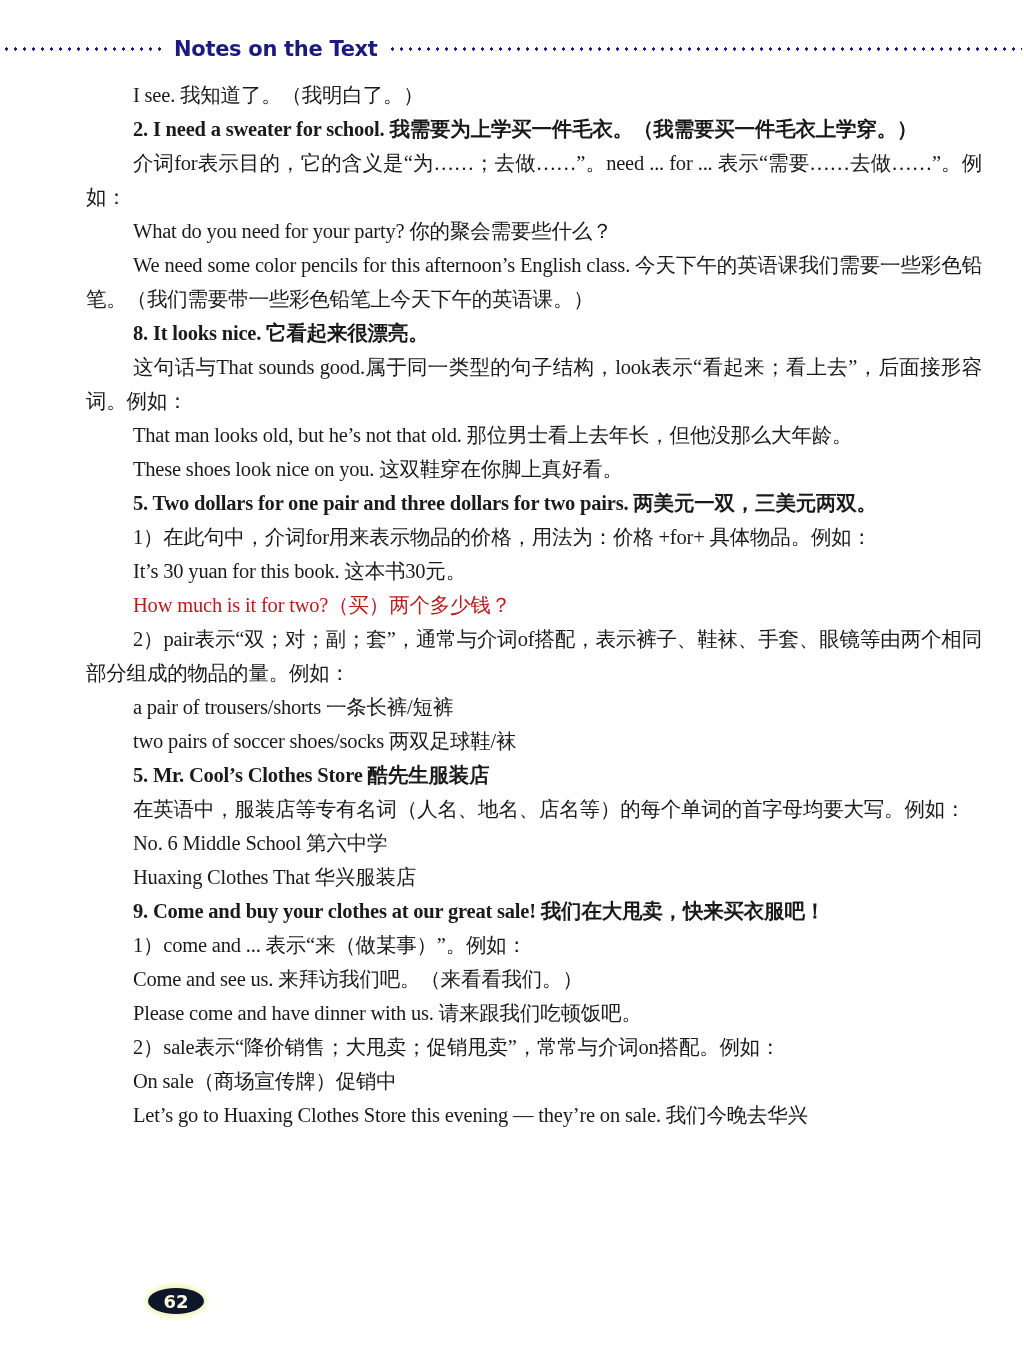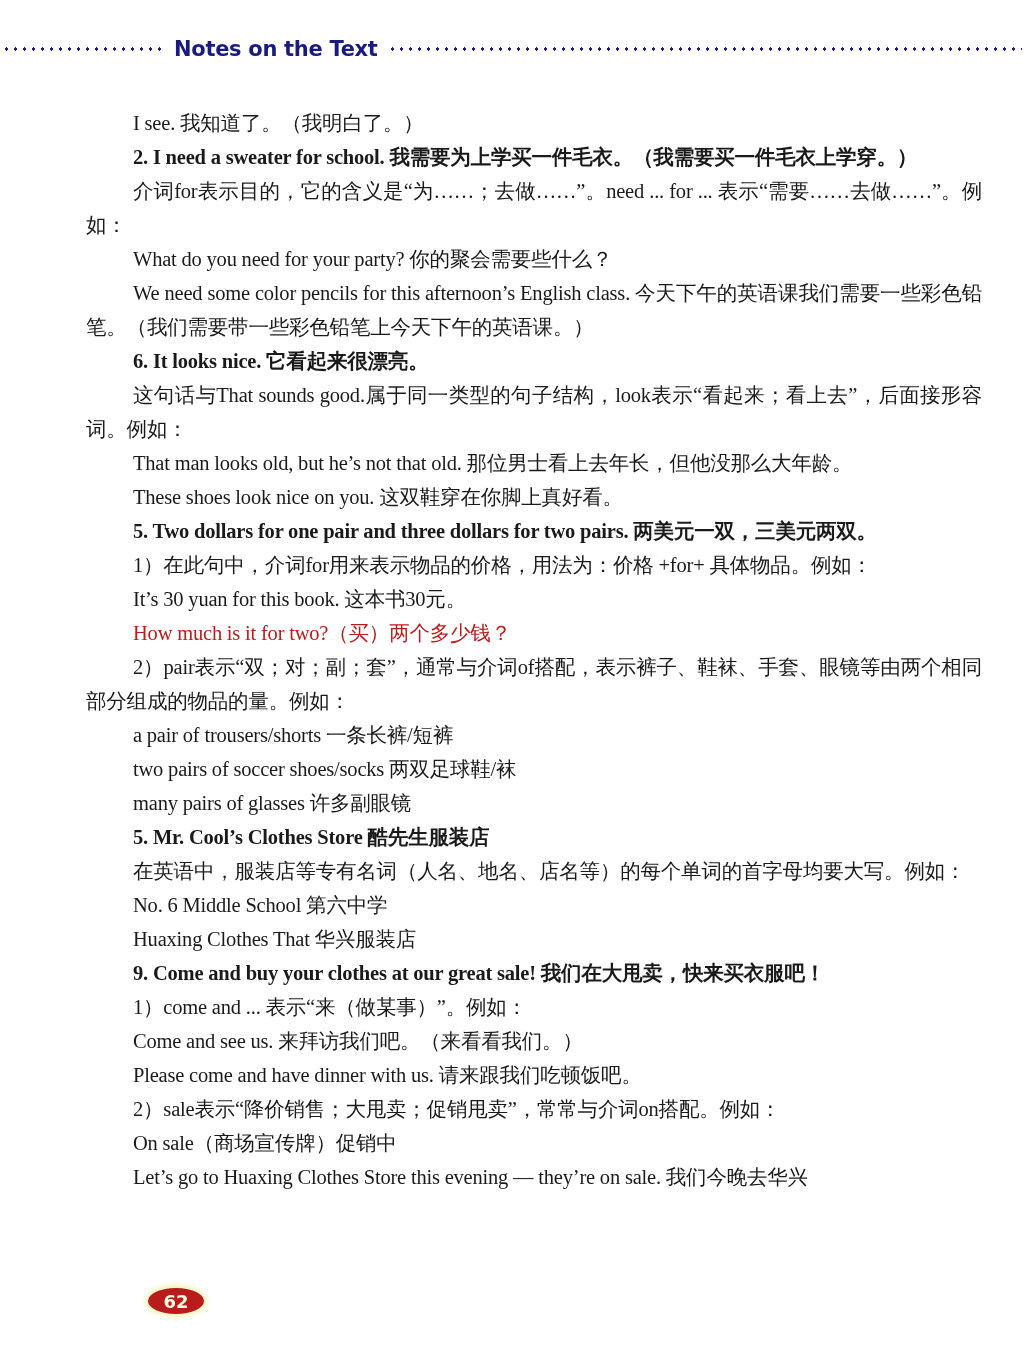--- a/index.html
+++ b/index.html
@@ -18,33 +18,33 @@
     background-size: 9px 4px; background-repeat: repeat-x;
   }
   .dots.left { width: 162px; margin-left: 2px; }
   .dots.right { flex: 1; margin-right: 2px; }
   .header-title {
     font-family: "DejaVu Sans", "Liberation Sans", sans-serif;
     font-weight: bold; font-size: 21px; color: #1a1a80;
     padding: 0 10px; letter-spacing: -0.3px; white-space: nowrap;
   }
   .content {
-    position: absolute; top: 78px; left: 86px; width: 896px; margin-top: 28px;
+    position: absolute; top: 78px; left: 86px; width: 896px;
   }
   .line {
     font-size: 20.5px; line-height: 34px; white-space: nowrap;
     letter-spacing: -0.2px;
   }
   .indent { padding-left: 47px; }
   .para { white-space: normal; text-indent: 47px; text-align: justify; }
   .bold { font-weight: bold; }
   .blue { color: #b91c1c; }
   .page-num {
     position: absolute; left: 148px; top: 1288px; width: 56px; height: 26px;
-    border-radius: 50%; background: #b91c1c;
+    border-radius: 50%; background: #0f172a;
     box-shadow: 0 0 6px 2px #e8f0a0;
     display: flex; align-items: center; justify-content: center;
     font-family: "DejaVu Sans", sans-serif; font-weight: bold; font-size: 18px;
     color: #fffbe0;
   }
 </style>
 </head>
 <body>
 
 <div class="header">
@@ -52,32 +52,31 @@
   <div class="header-title">Notes on the Text</div>
   <div class="dots right"></div>
 </div>
 
 <div class="content" id="content">
     <div class="line indent">I see. 我知道了。（我明白了。）</div>
     <div class="line para bold">2.  I need a sweater for school. 我需要为上学买一件毛衣。（我需要买一件毛衣上学穿。）</div>
     <div class="line para">介词for表示目的，它的含义是“为……；去做……”。need ... for ... 表示“需要……去做……”。例如：</div>
     <div class="line indent">What do you need for your party? 你的聚会需要些什么？</div>
     <div class="line para">We need some color pencils for this afternoon’s English class. 今天下午的英语课我们需要一些彩色铅笔。（我们需要带一些彩色铅笔上今天下午的英语课。）</div>
-    <div class="line indent bold">6.  It looks nice. 它看起来很漂亮。</div>
+    <div class="line indent bold">8.  It looks nice. 它看起来很漂亮。</div>
     <div class="line para">这句话与That sounds good.属于同一类型的句子结构，look表示“看起来；看上去”，后面接形容词。例如：</div>
     <div class="line indent">That man looks old, but he’s not that old. 那位男士看上去年长，但他没那么大年龄。</div>
     <div class="line indent">These shoes look nice on you. 这双鞋穿在你脚上真好看。</div>
     <div class="line para bold">5.  Two dollars for one pair and three dollars for two pairs. 两美元一双，三美元两双。</div>
     <div class="line indent">1）在此句中，介词for用来表示物品的价格，用法为：价格 +for+ 具体物品。例如：</div>
     <div class="line indent">It’s 30 yuan for this book. 这本书30元。</div>
     <div class="line indent blue">How much is it for two?（买）两个多少钱？</div>
     <div class="line para">2）pair表示“双；对；副；套”，通常与介词of搭配，表示裤子、鞋袜、手套、眼镜等由两个相同部分组成的物品的量。例如：</div>
     <div class="line indent">a pair of trousers/shorts  一条长裤/短裤</div>
     <div class="line indent">two pairs of soccer shoes/socks  两双足球鞋/袜</div>
-    <div class="line indent">many pairs of glasses  许多副眼镜</div>
     <div class="line indent bold">5.  Mr. Cool’s Clothes Store  酷先生服装店</div>
     <div class="line para">在英语中，服装店等专有名词（人名、地名、店名等）的每个单词的首字母均要大写。例如：</div>
     <div class="line indent">No. 6 Middle School  第六中学</div>
     <div class="line indent">Huaxing Clothes That  华兴服装店</div>
     <div class="line indent bold">9.  Come and buy your clothes at our great sale! 我们在大甩卖，快来买衣服吧！</div>
     <div class="line indent">1）come and ... 表示“来（做某事）”。例如：</div>
     <div class="line indent">Come and see us. 来拜访我们吧。（来看看我们。）</div>
     <div class="line indent">Please come and have dinner with us. 请来跟我们吃顿饭吧。</div>
     <div class="line indent">2）sale表示“降价销售；大甩卖；促销甩卖”，常常与介词on搭配。例如：</div>
     <div class="line indent">On sale（商场宣传牌）促销中</div>

